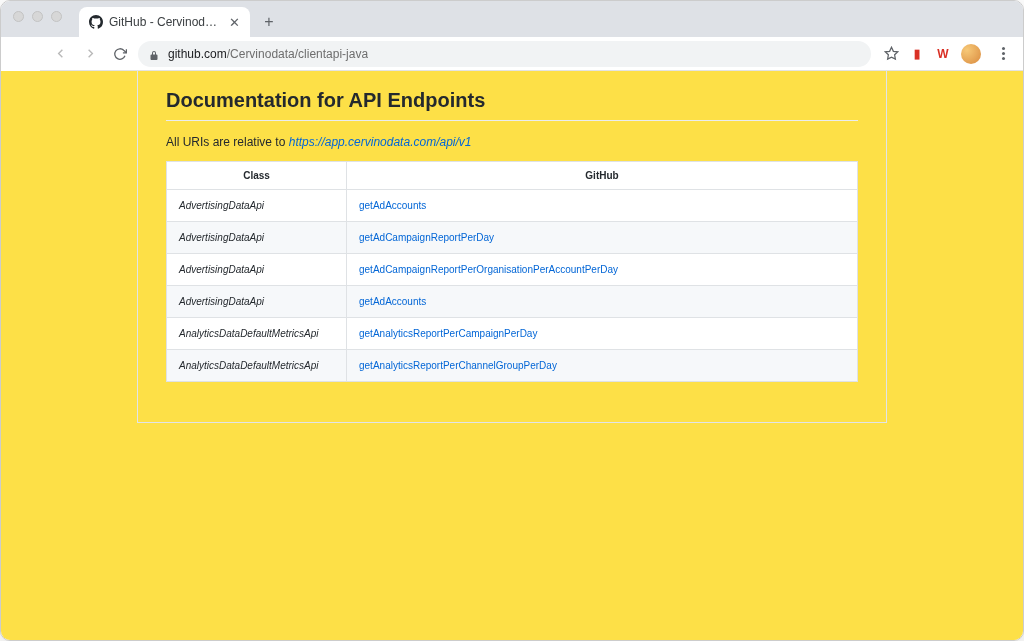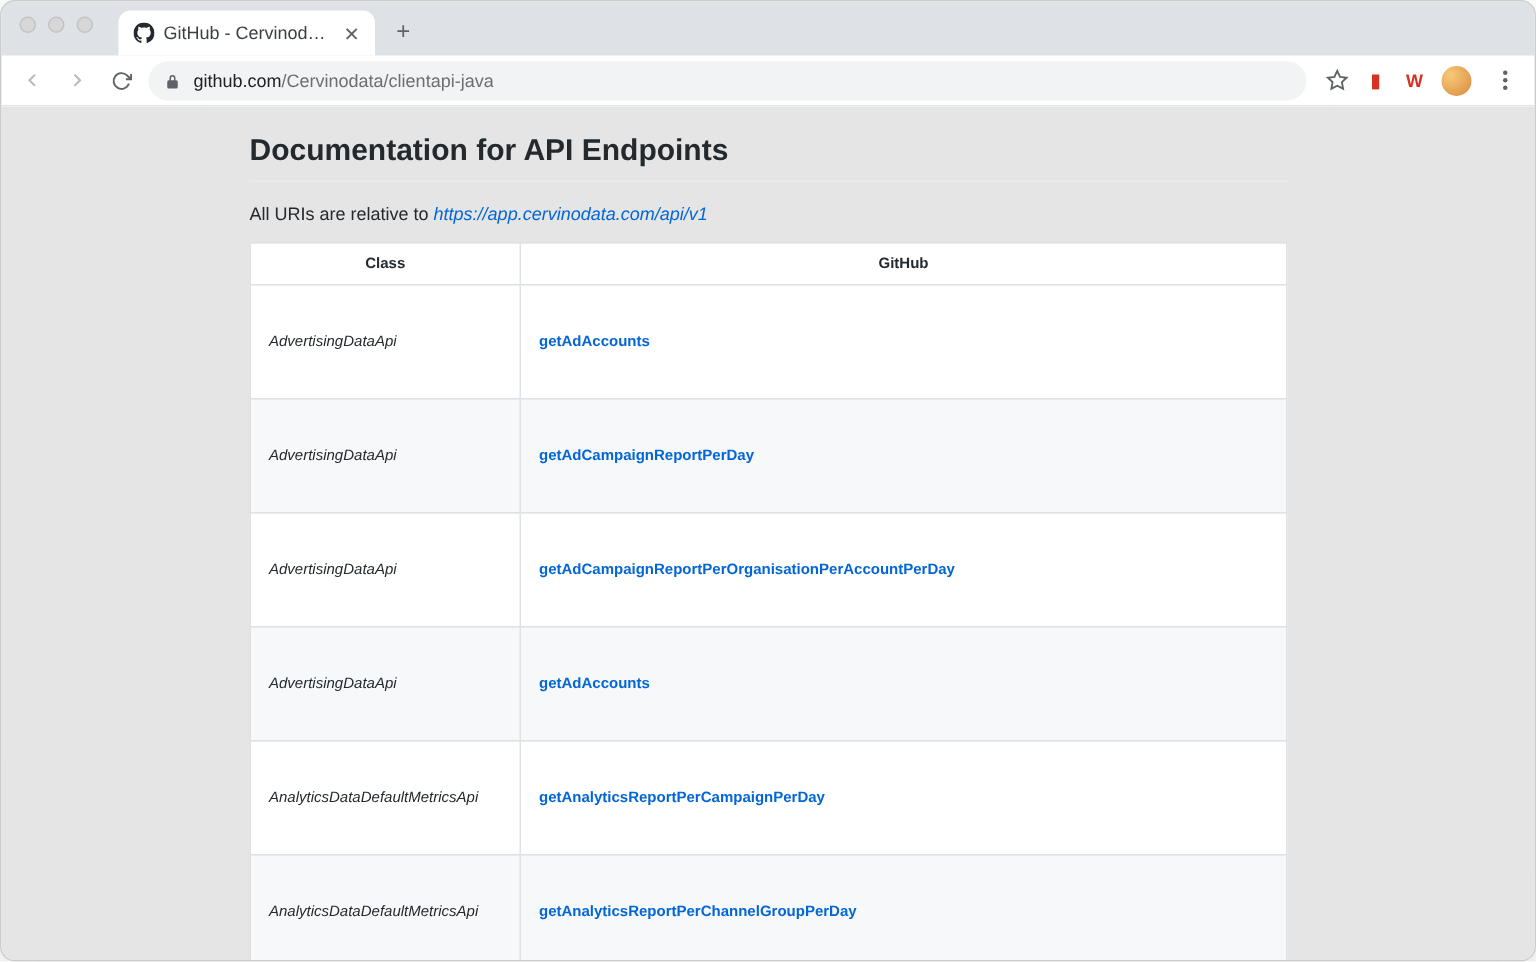--- a/index.html
+++ b/index.html
@@ -11,47 +11,47 @@
   .titlebar { height: 36px; background: #dee1e6; display: flex; align-items: flex-end; padding: 0 8px; position: relative; }
   .traffic-lights { position: absolute; top: 10px; left: 12px; display: flex; gap: 8px; }
   .traffic-light { width: 11px; height: 11px; border-radius: 50%; background: #d7d7d7; border: 0.5px solid #c3c3c3; }
   .tabs { display: flex; align-items: flex-end; margin-left: 70px; height: 100%; }
   .tab { display: flex; align-items: center; gap: 6px; background: #fff; height: 30px; border-radius: 8px 8px 0 0; padding: 0 10px; font-size: 12px; color: #3c4043; max-width: 180px; position: relative; }
   .tab .favicon { width: 14px; height: 14px; display: flex; align-items: center; justify-content: center; }
   .tab .title { white-space: nowrap; overflow: hidden; text-overflow: ellipsis; max-width: 110px; }
   .tab .close { font-size: 13px; color: #5f6368; margin-left: 4px; }
   .newtab { width: 26px; height: 26px; display: flex; align-items: center; justify-content: center; color: #5f6368; font-size: 16px; margin-left: 6px; margin-bottom: 2px; border-radius: 50%; }
 
-  .toolbar { height: 34px; background: #fff; border-bottom: 1px solid #e3e3e3; display: flex; align-items: center; padding: 0 8px; gap: 6px; }
+  .toolbar { height: 34px; background: #fff; border-bottom: 1px solid #e3e3e3; display: flex; align-items: center; padding: 0 8px; gap: 6px; margin-left: 39px; }
   .tb-btn { width: 24px; height: 24px; display: flex; align-items: center; justify-content: center; color: #5f6368; border-radius: 50%; }
   .tb-btn.disabled { color: #b9b9b9; }
   .addrbar { flex: 1; height: 26px; background: #f1f3f4; border-radius: 14px; display: flex; align-items: center; padding: 0 10px; gap: 8px; }
   .lock { width: 12px; height: 12px; }
   .addr-text { font-size: 12px; color: #202124; white-space: nowrap; overflow: hidden; }
   .addr-text .path { color: #6e6e6e; }
   .right-icons { display: flex; align-items: center; gap: 10px; margin-left: 6px; }
   .ext-icon { width: 16px; height: 16px; display:flex; align-items:center; justify-content:center; font-size: 13px; }
   .avatar { width: 20px; height: 20px; border-radius: 50%; background: radial-gradient(circle at 30% 30%, #f7c978, #d98a3e); }
   .menu-dots { display:flex; flex-direction:column; gap:2px; align-items:center; justify-content:center; }
   .menu-dots span { width:3px; height:3px; background:#5f6368; border-radius:50%; }
 
   
-  .viewport { flex: 1; overflow: auto; background: #e5e5e5; }
+  .viewport { flex: 1; overflow: auto; background: #fde047; }
   .readme-container { max-width: 750px; margin: 0 auto; border-left: 1px solid #e1e4e8; border-right: 1px solid #e1e4e8; border-bottom: 1px solid #e1e4e8; padding: 18px 28px 40px; }
   h2.doc-title { font-size: 20px; font-weight: 600; margin: 0 0 14px; color: #24292e; border-bottom: 1px solid #eaecef; padding-bottom: 8px; }
   .subtext { font-size: 12px; color: #24292e; margin-bottom: 12px; }
   .subtext a { color: #0366d6; font-style: italic; text-decoration: none; }
 
   table.api { width: 100%; border-collapse: collapse; font-size: 10px; border: 1px solid #dfe2e5; }
   table.api th { background: #fff; border: 1px solid #dfe2e5; padding: 8px 12px; font-weight: 600; text-align: center; color: #24292e; }
-  table.api td { border: 1px solid #dfe2e5; padding: 32px 12px; vertical-align: middle; }
+  table.api td { border: 1px solid #dfe2e5; padding: 10px 12px; vertical-align: middle; }
   table.api tbody tr:nth-child(even) td { background: #f6f8fa; }
   table.api tbody tr:nth-child(odd) td { background: #fff; }
   table.api td.class { font-style: italic; color: #24292e; white-space: nowrap; }
-  table.api td.method a { color: #0366d6; font-weight: 700; text-decoration: none; text-align: center; }
+  table.api td.method a { color: #0366d6; font-weight: 400; text-decoration: none; text-align: center; }
   .col-class { width: 180px; }
 </style>
 </head>
 <body>
 
 <div class="browser-window">
 
   <div class="titlebar">
     <div class="traffic-lights">
       <div class="traffic-light"></div>

